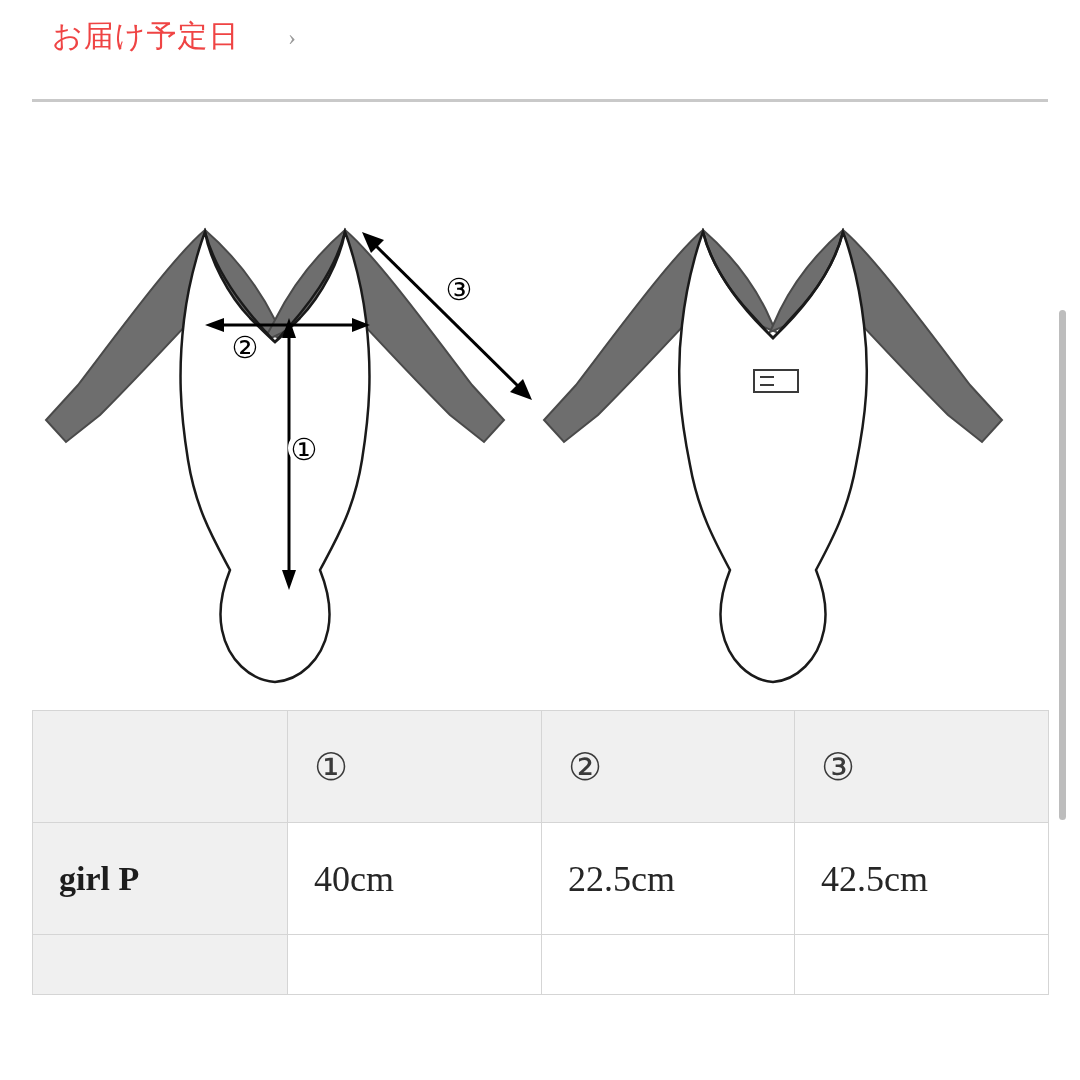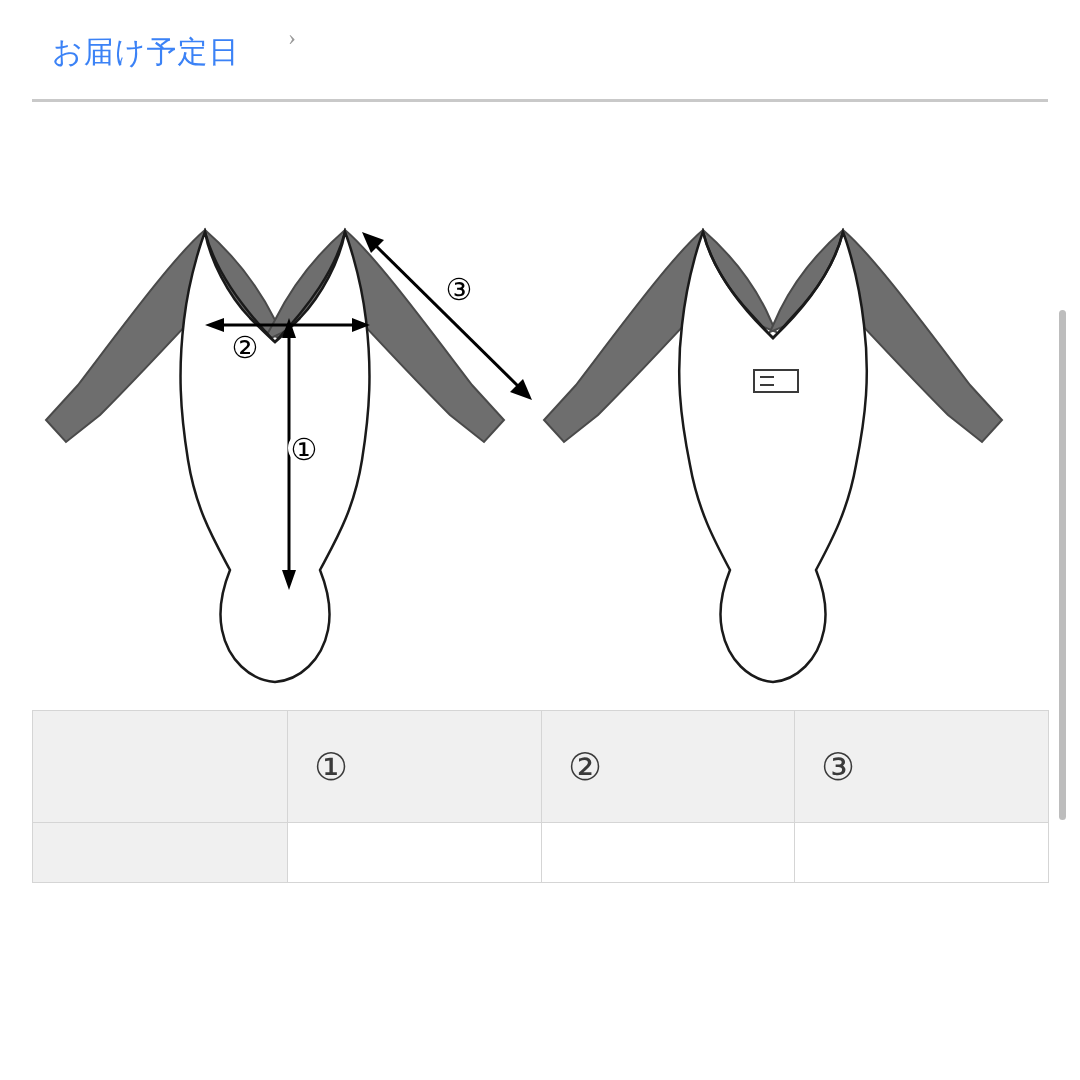--- a/index.html
+++ b/index.html
@@ -20,23 +20,23 @@
     position: absolute;
     left: 0;
     top: 0;
     width: 1080px;
     height: 100px;
     box-sizing: border-box;
   }
   .header-link {
     position: absolute;
     left: 52px;
-    top: 32px;
+    top: 16px;
     font-size: 30px;
-    color: #3b82f6;
+    color: #ef4444;
     letter-spacing: 1px;
     white-space: nowrap;
     font-family: Liberation Mono, monospace;
   }
   .header-chevron {
     position: absolute;
     left: 288px;
     top: 24px;
     font-size: 24px;
     color: #9a9a9a;
@@ -222,20 +222,26 @@
   </colgroup>
   <thead>
     <tr>
       <th class="corner"></th>
       <th>①</th>
       <th>②</th>
       <th>③</th>
     </tr>
   </thead>
   <tbody>
+    <tr>
+      <th class="rowhead">girl P</th>
+      <td>40cm</td>
+      <td>22.5cm</td>
+      <td>42.5cm</td>
+    </tr>
     <tr class="row-partial">
       <th class="rowhead"></th>
       <td></td>
       <td></td>
       <td></td>
     </tr>
   </tbody>
 </table>
 
 </body></html>

